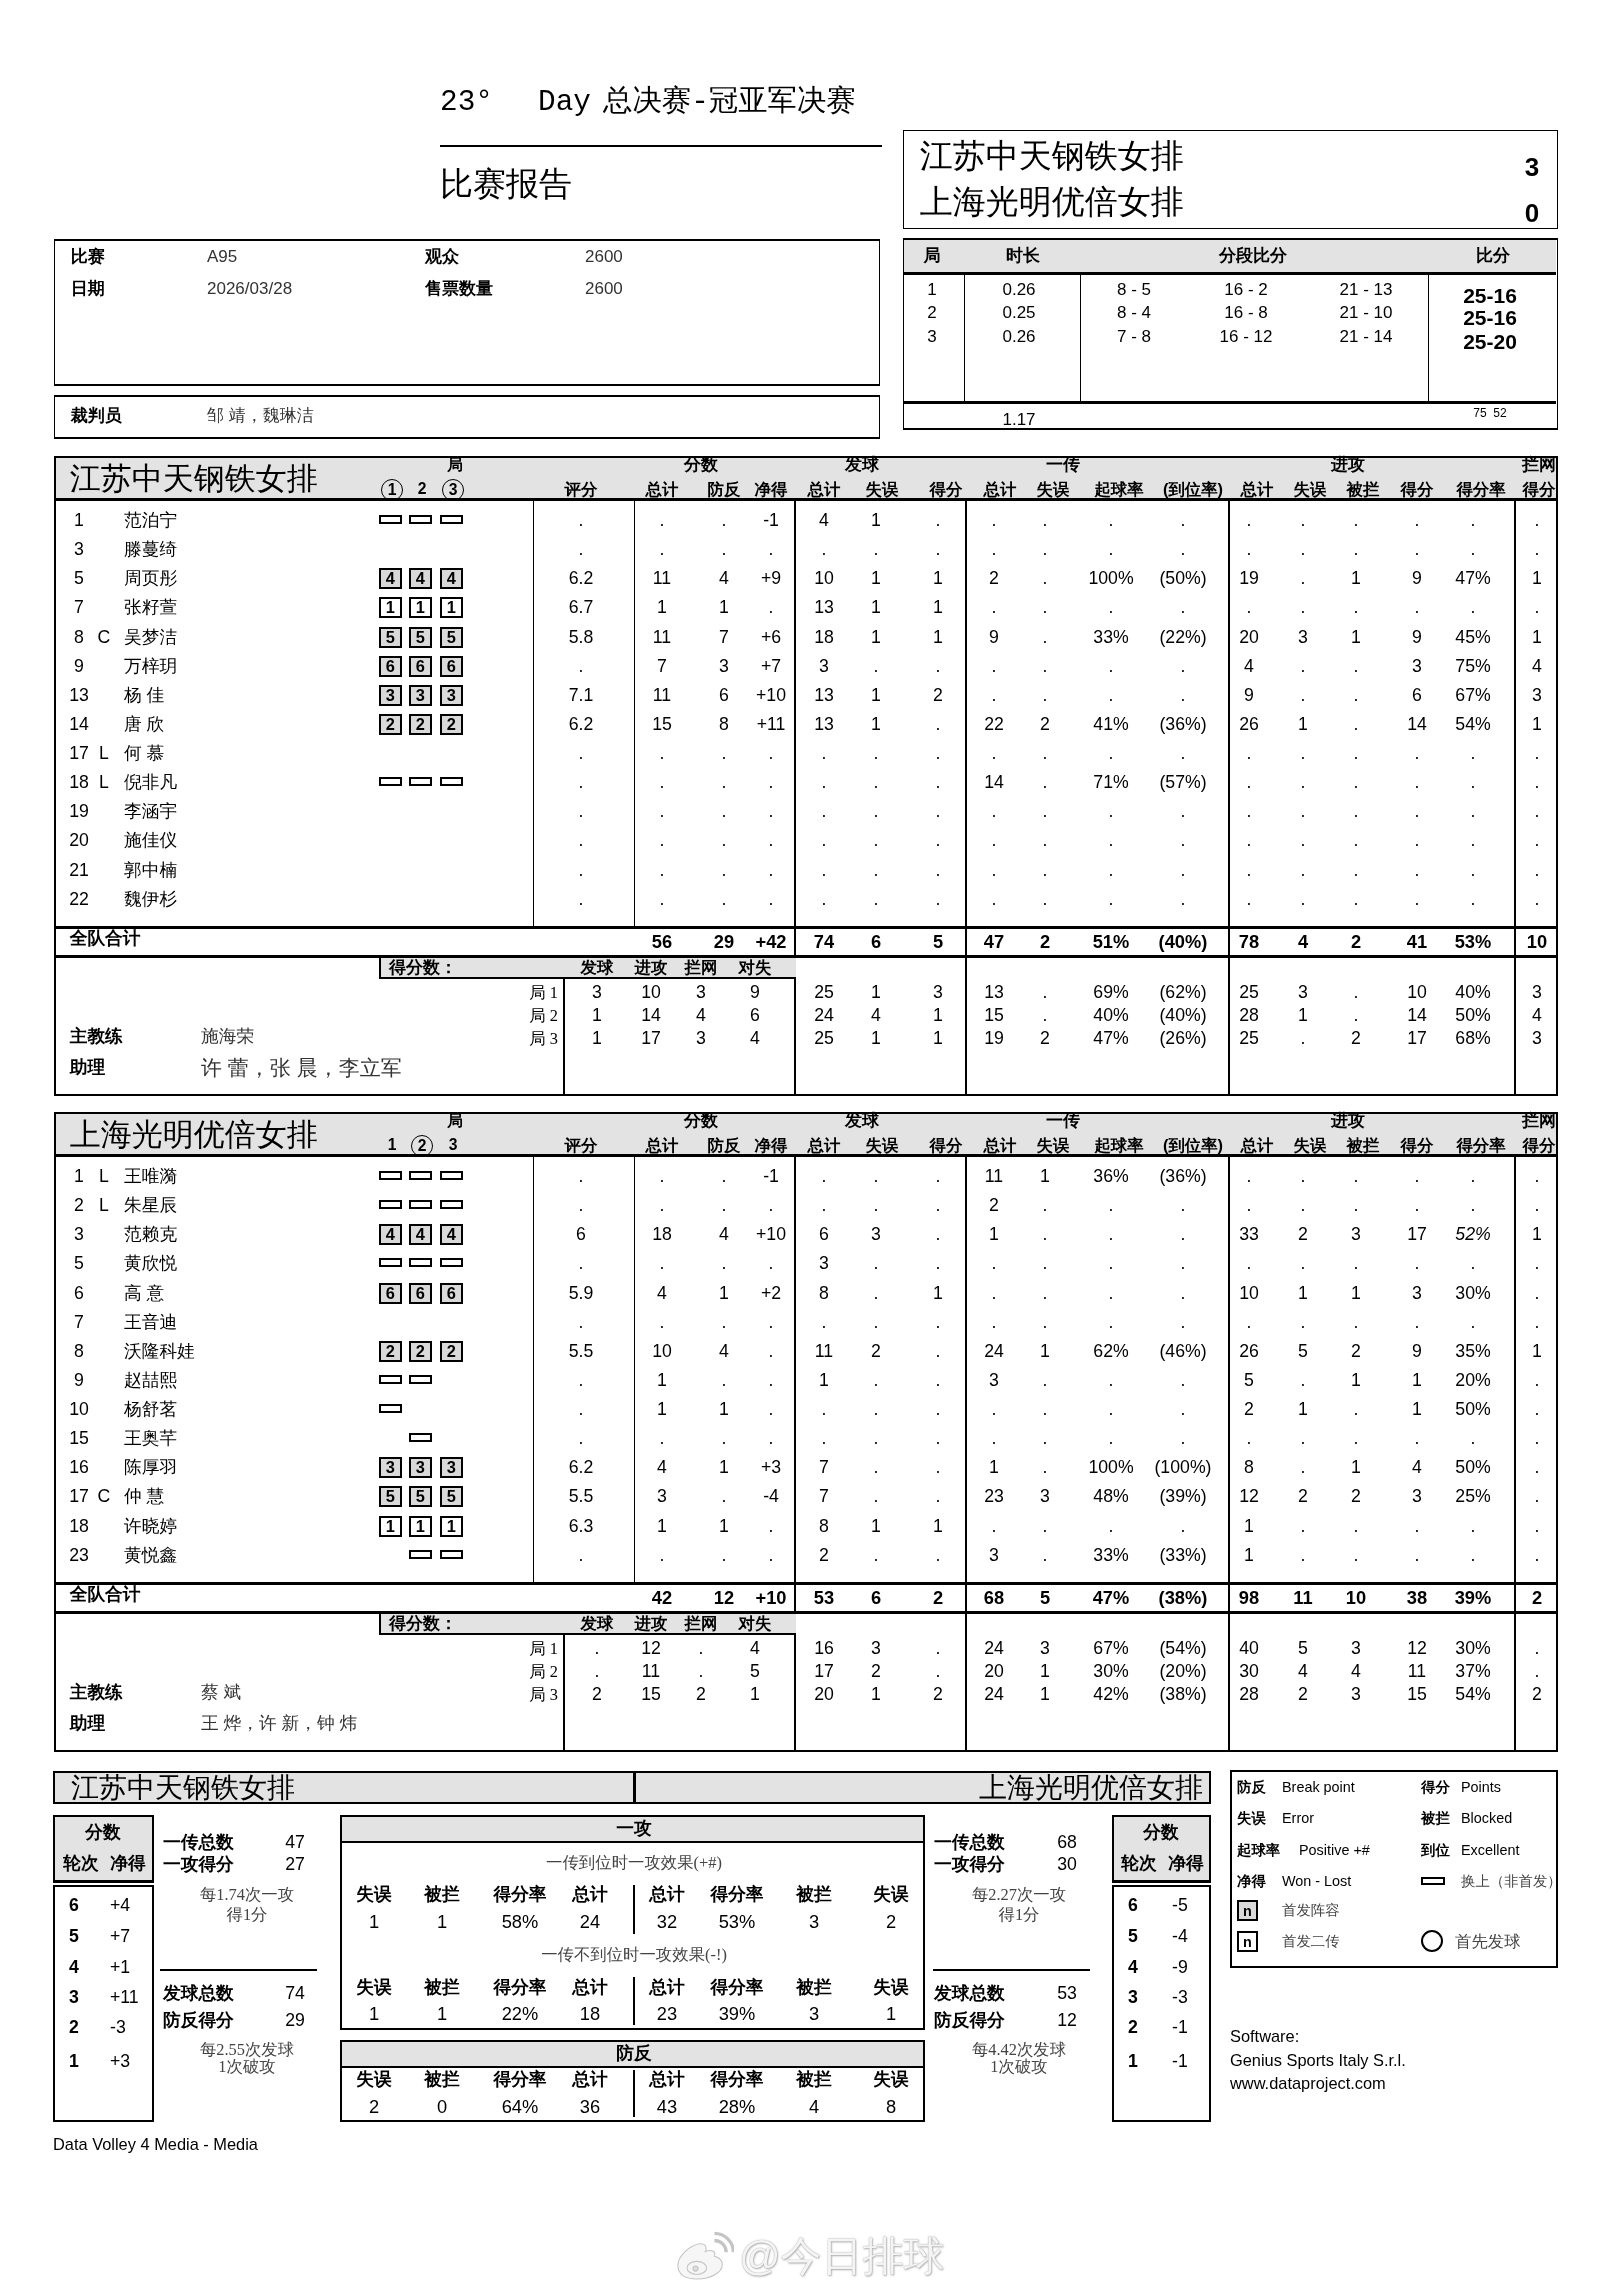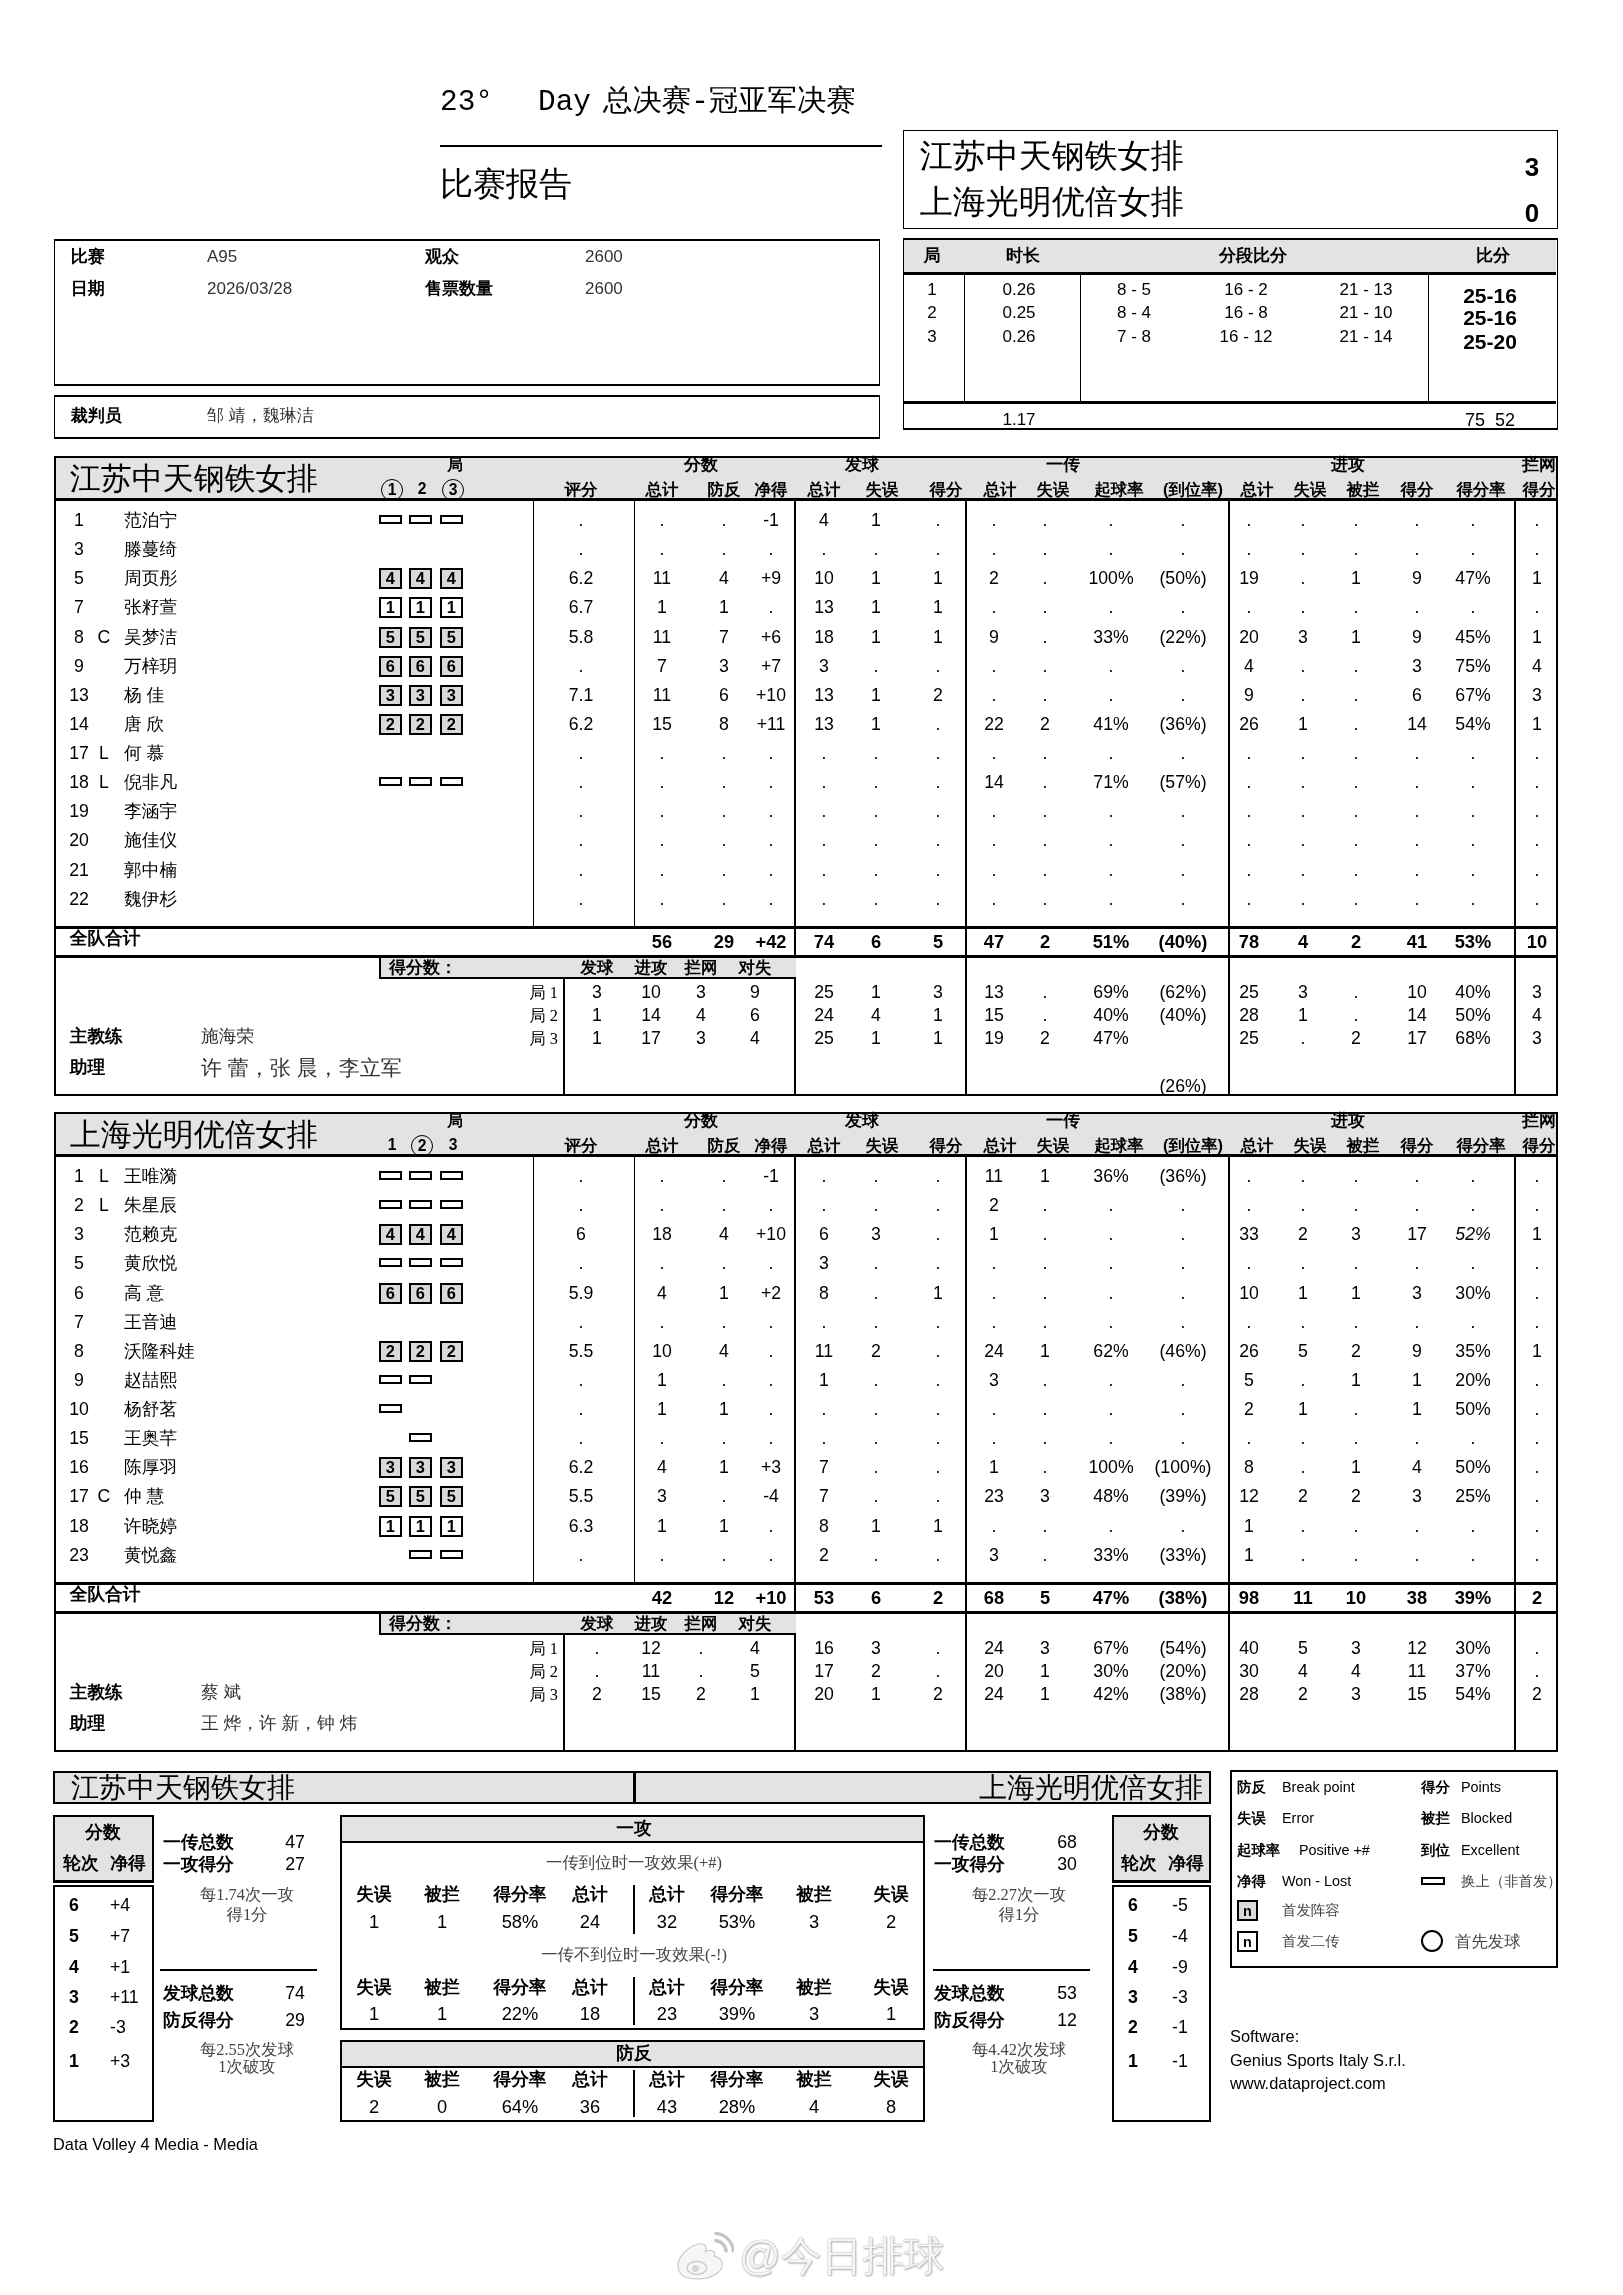--- a/index.html
+++ b/index.html
@@ -138,21 +138,21 @@
       <div class="t ac" style="left: 342px; top: 62px; font-size: 17px; line-height: 22px;">16 - 8</div>
       <div class="t ac" style="left: 462px; top: 62px; font-size: 17px; line-height: 22px;">21 - 10</div>
       <div class="t ac b" style="left: 586px; top: 64px; font-size: 21px; line-height: 27.5px;">25-16</div>
       <div class="t ac" style="left: 28px; top: 86px; font-size: 17px; line-height: 22px;">3</div>
       <div class="t ac" style="left: 115px; top: 86px; font-size: 17px; line-height: 22px;">0.26</div>
       <div class="t ac" style="left: 230px; top: 86px; font-size: 17px; line-height: 22px;">7 - 8</div>
       <div class="t ac" style="left: 342px; top: 86px; font-size: 17px; line-height: 22px;">16 - 12</div>
       <div class="t ac" style="left: 462px; top: 86px; font-size: 17px; line-height: 22px;">21 - 14</div>
       <div class="t ac b" style="left: 586px; top: 88px; font-size: 21px; line-height: 27.5px;">25-20</div>
       <div class="t ac" style="left: 115px; top: 169px; font-size: 17px; line-height: 22px;">1.17</div>
-      <div class="t ac pre" style="left: 586px; top: 169px; font-size: 18px; line-height: 22px; white-space: pre;">75  52</div>
+      <div class="t ac pre" style="left: 586px; top: 162px; font-size: 12px; line-height: 22px; white-space: pre;">75  52</div>
     </div>
     <div class="r frame" style="left: 54px; top: 456px; width: 1504px; height: 640px;">
       <div class="r hdr" style="left: 0px; top: 0px; width: 1500px; height: 43px;"></div>
       <div class="t" style="left: 13.7px; top: 0px; font-size: 31px; line-height: 41px;">江苏中天钢铁女排</div>
       <div class="t ac b" style="left: 399px; top: -2.9px; font-size: 15.7px; line-height: 20px;">局</div>
       <div class="t ac b circ" style="left: 336px; top: 21px; font-size: 15.7px; line-height: 19.6px;">1</div>
       <div class="t ac b" style="left: 366px; top: 21px; font-size: 15.7px; line-height: 20px;">2</div>
       <div class="t ac b circ" style="left: 397px; top: 21px; font-size: 15.7px; line-height: 19.6px;">3</div>
       <div class="t ac b" style="left: 645px; top: -3.9px; font-size: 17px; line-height: 22px;">分数</div>
       <div class="t ac b" style="left: 806px; top: -3.9px; font-size: 17px; line-height: 22px;">发球</div>
@@ -616,21 +616,21 @@
       <div class="t ac" style="left: 541px; top: 569px; font-size: 17.7px; line-height: 23px;">1</div>
       <div class="t ac" style="left: 595px; top: 569px; font-size: 17.7px; line-height: 23px;">17</div>
       <div class="t ac" style="left: 645px; top: 569px; font-size: 17.7px; line-height: 23px;">3</div>
       <div class="t ac" style="left: 699px; top: 569px; font-size: 17.7px; line-height: 23px;">4</div>
       <div class="t ac" style="left: 768px; top: 569px; font-size: 17.7px; line-height: 23px;">25</div>
       <div class="t ac" style="left: 820px; top: 569px; font-size: 17.7px; line-height: 23px;">1</div>
       <div class="t ac" style="left: 882px; top: 569px; font-size: 17.7px; line-height: 23px;">1</div>
       <div class="t ac" style="left: 938px; top: 569px; font-size: 17.7px; line-height: 23px;">19</div>
       <div class="t ac" style="left: 989px; top: 569px; font-size: 17.7px; line-height: 23px;">2</div>
       <div class="t ac" style="left: 1055px; top: 569px; font-size: 17.7px; line-height: 23px;">47%</div>
-      <div class="t ac" style="left: 1127px; top: 569px; font-size: 17.7px; line-height: 23px; margin-top: 48px;">(26%)</div>
+      <div class="t ac" style="left: 1127px; top: 569px; font-size: 17.7px; line-height: 23px;">(26%)</div>
       <div class="t ac" style="left: 1193px; top: 569px; font-size: 17.7px; line-height: 23px;">25</div>
       <div class="t ac" style="left: 1247px; top: 569px; font-size: 17.7px; line-height: 23px;">.</div>
       <div class="t ac" style="left: 1300px; top: 569px; font-size: 17.7px; line-height: 23px;">2</div>
       <div class="t ac" style="left: 1361px; top: 569px; font-size: 17.7px; line-height: 23px;">17</div>
       <div class="t ac" style="left: 1417px; top: 569px; font-size: 17.7px; line-height: 23px; text-align: right;">68%</div>
       <div class="t ac" style="left: 1481px; top: 569px; font-size: 17.7px; line-height: 23px;">3</div>
       <div class="t b" style="left: 13.7px; top: 567px; font-size: 17.7px; line-height: 23px;">主教练</div>
       <div class="t gray" style="left: 145px; top: 567px; font-size: 17.7px; line-height: 23px;">施海荣</div>
       <div class="t b" style="left: 13.7px; top: 598px; font-size: 17.7px; line-height: 23px;">助理</div>
       <div class="t gray" style="left: 145px; top: 598px; font-size: 21px; line-height: 23px;">许 蕾，张 晨，李立军</div>

